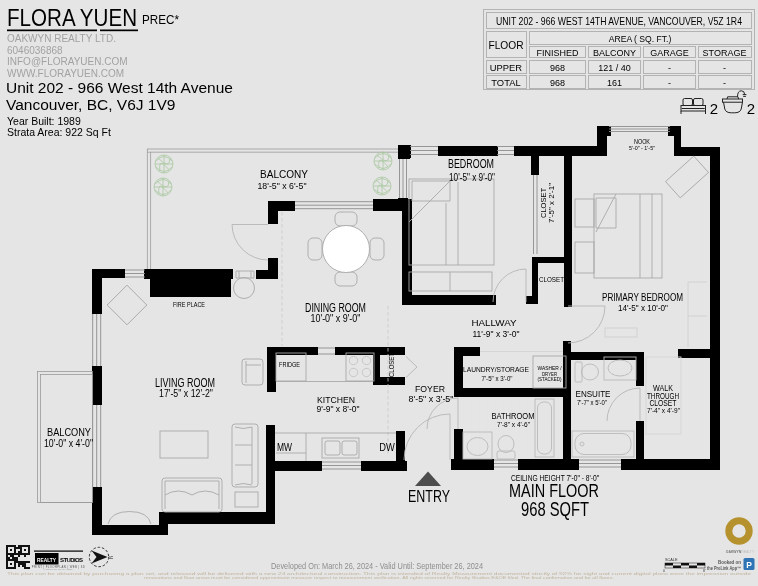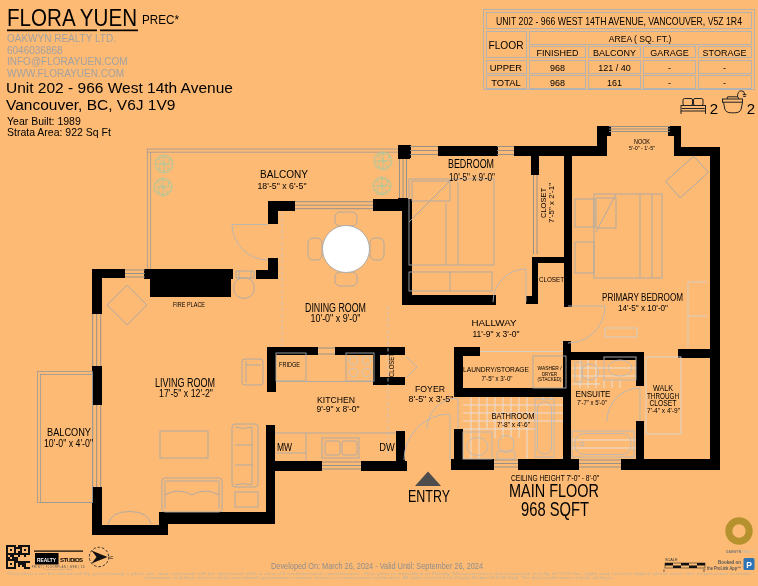--- a/index.html
+++ b/index.html
@@ -1,16 +1,16 @@
 <!DOCTYPE html>
 <html><head>
 <meta charset="utf-8">
 <style>
   html,body{margin:0;padding:0;background:#fff;}
-  #page{position:relative;width:758px;height:586px;background:#fdba74;overflow:hidden;}
+  #page{position:relative;width:758px;height:586px;background:#e5e5e5;overflow:hidden;}
   svg{position:absolute;top:0;left:0;}
   text{font-family:"Liberation Sans",sans-serif;}
 </style>
 </head>
 <body>
 <div id="page">
 <svg width="758" height="586" viewBox="0 0 758 586">
 
 <g id="hdr-name">
   <text x="7" y="26" font-size="24.5" textLength="130" lengthAdjust="spacingAndGlyphs">FLORA YUEN</text>

